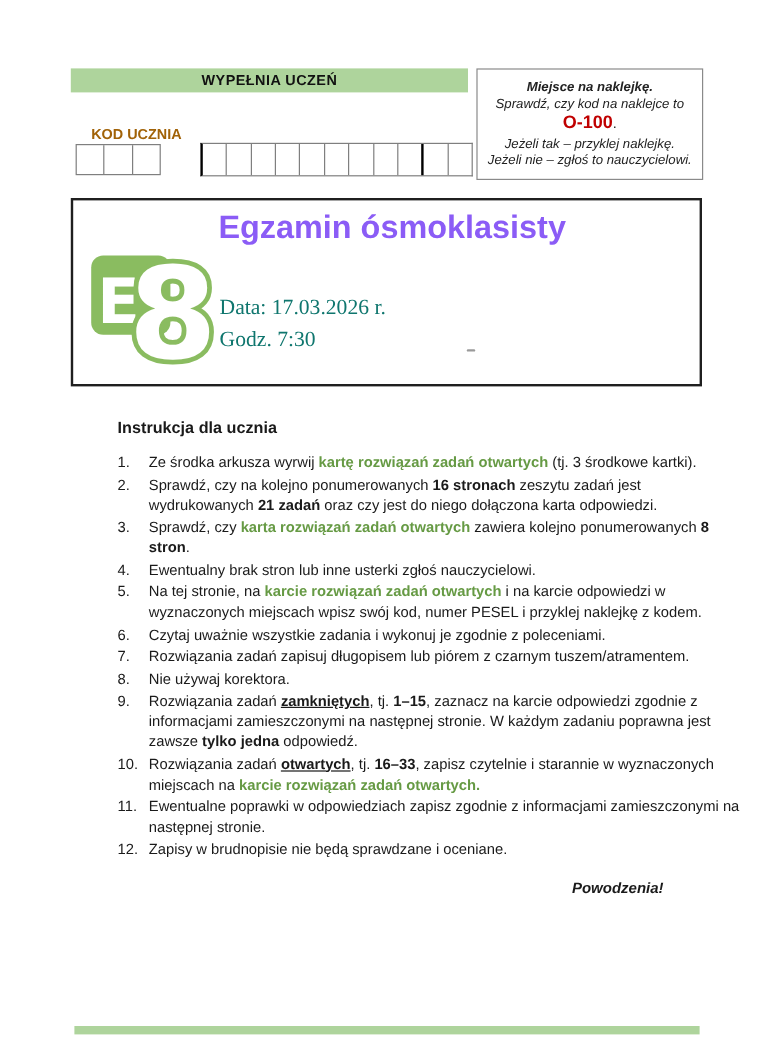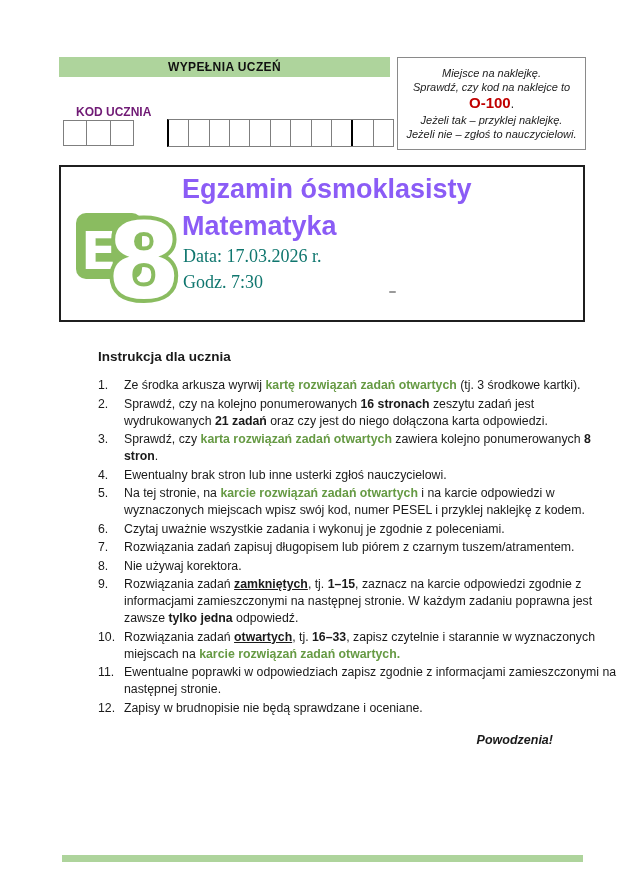--- a/index.html
+++ b/index.html
@@ -15,27 +15,27 @@
     font-weight:bold; font-size:12px; letter-spacing:.4px; color:#111;
   }
 
   
   .sticker {
     position:absolute; left:397px; top:57px; width:189px; height:93px;
     border:1px solid #8a8a8a; box-sizing:border-box;
     display:flex; flex-direction:column; justify-content:center; align-items:center;
     font-style:italic; font-size:11px; line-height:14px; text-align:center; color:#222;
   }
-  .sticker .st-title { font-weight:normal;text-align:right; }
+  .sticker .st-title { font-weight:bold;text-align:right; }
   .sticker .st-code-line { font-style:normal; line-height:17px; }
   .sticker .st-code { color:var(--code-red); font-weight:bold; font-size:15px; }
   .sticker .st-code-suffix { color:#222; font-weight:normal; font-size:12px; }
 
   
-  .field-label { position:absolute; font-weight:bold; font-size:12px; color:#701a75; }
+  .field-label { position:absolute; font-weight:bold; font-size:12px; color:#a16207; }
   .lbl-kod   { left:76px;  top:105px; }
   .lbl-pesel { left:167px; top:105px; width:226px; text-align:center; }
   .grid { position:absolute; display:flex; box-sizing:border-box; background:#fff; }
   .grid-kod   { left:63px;  top:120px; width:71px;  height:26px; border:1px solid #7f7f7f; }
   .grid-pesel { left:167px; top:119px; width:227px; height:28px; border:1px solid #7f7f7f; border-left:2px solid #000; }
   .grid .cell { flex:1; border-right:1px solid #7f7f7f; }
   .grid .cell:last-child { border-right:none; }
   .grid .cell.thick-r { border-right:2px solid #000; }
 
   
@@ -117,21 +117,20 @@
     </div>
 
   <div class="title-box">
     <svg class="logo" viewBox="0 0 112 96" xmlns="http://www.w3.org/2000/svg">
       <rect x="2" y="4" width="66" height="66" rx="10" fill="#8abc60"></rect>
       <text x="7" y="60" font-family="DejaVu Sans, sans-serif" font-weight="bold" font-size="52" fill="#ffffff">E</text>
       <text x="33" y="89" font-family="DejaVu Sans, sans-serif" font-weight="bold" font-size="106" fill="#ffffff" stroke="#8abc60" stroke-width="8" paint-order="stroke">8</text>
     </svg>
     <div class="exam-title">
       <div>Egzamin ósmoklasisty</div>
-      <div>Matematyka</div>
     </div>
     <div class="exam-when">
       <div>Data: 17.03.2026 r.</div>
       <div>Godz. 7:30</div>
     </div>
     <div class="smudge"></div>
   </div>
 
   <div class="instructions">
     <div class="instr-heading">Instrukcja dla ucznia</div>

